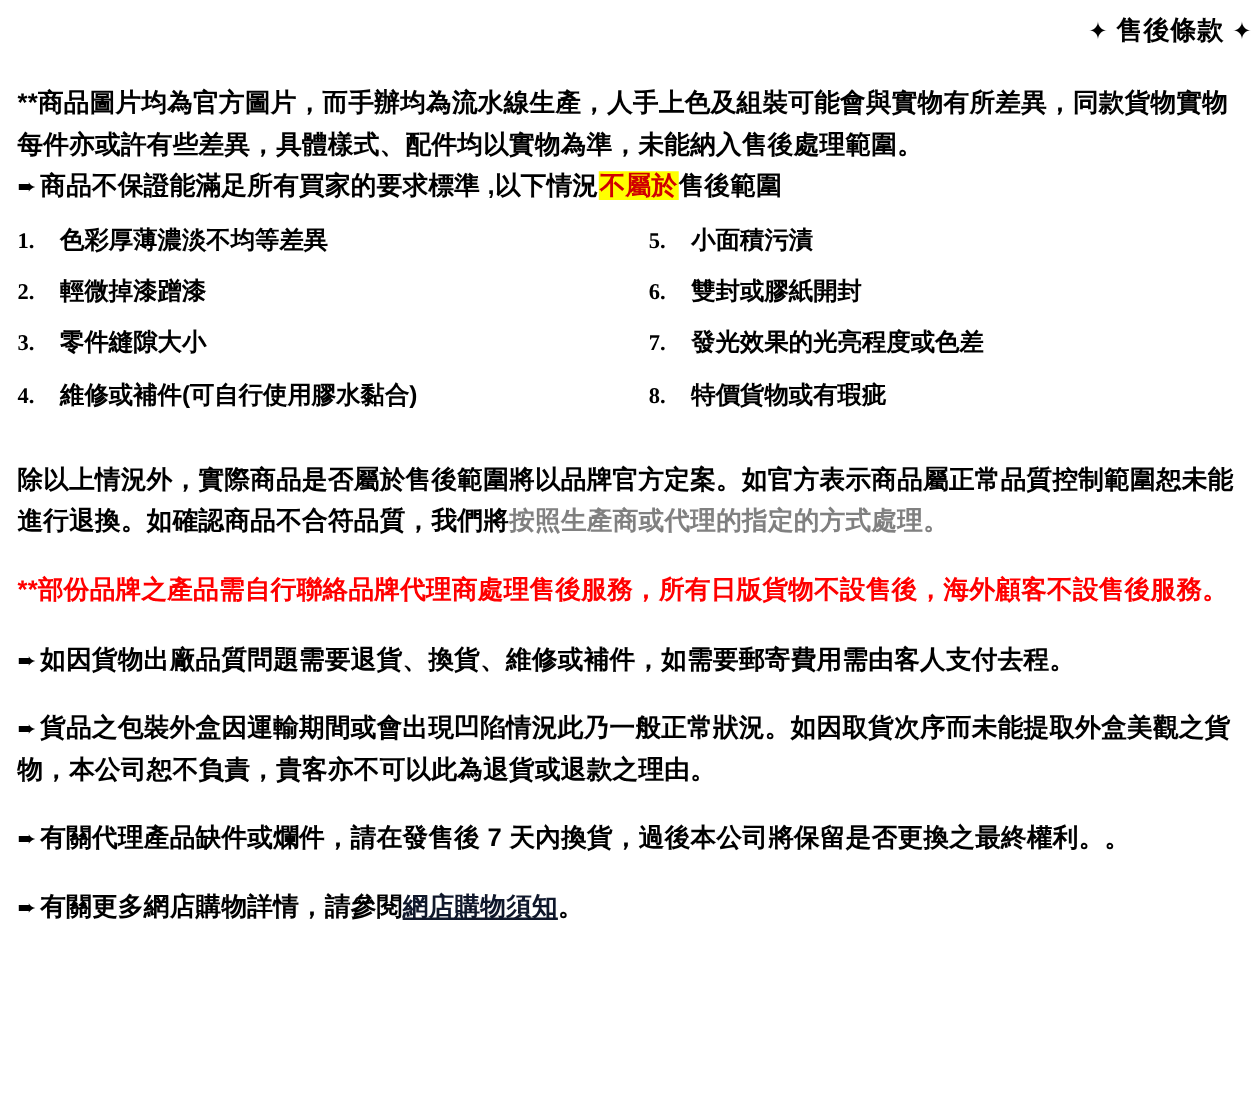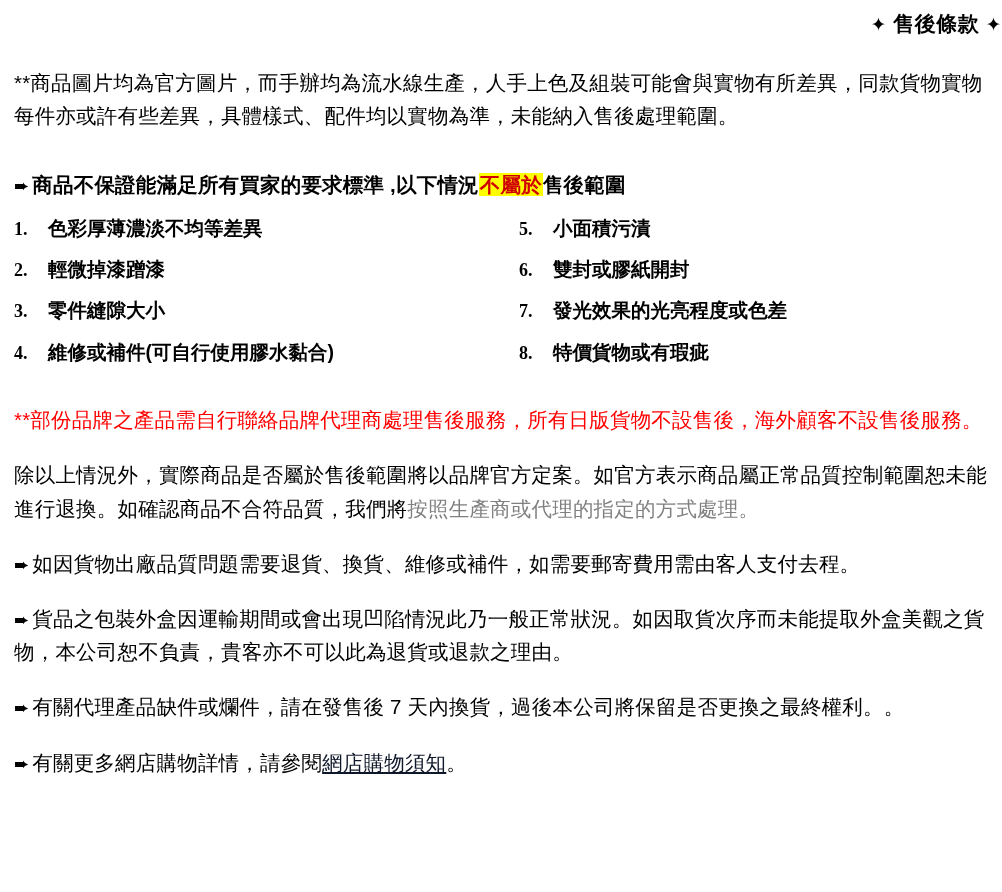--- a/index.html
+++ b/index.html
@@ -28,28 +28,27 @@
     letter-spacing: 0.5px;
     text-align: right;
   }
   .title .star {
     font-size: 19px;
   }
   .block {
     margin: 0 14px;
     font-size: 20.5px;
     line-height: 1.62;
-    font-weight: normal;
+    font-weight: bold;
     letter-spacing: 0.2px;
   }
   .para-intro {
     margin-top: 28px;
   }
   .arrow-line {
-    margin-top: 36px;
     font-size: 20.5px;
     font-weight: bold;
   }
   .arrow {
     font-size: 18px;
     margin-right: 3px;
   }
   .hl {
     background: #ffff00;
     color: #d00000;
@@ -154,25 +153,25 @@
         <span class="list-num">7.</span>
         <span class="list-text">發光效果的光亮程度或色差</span>
       </div>
       <div class="list-item">
         <span class="list-num">8.</span>
         <span class="list-text">特價貨物或有瑕疵</span>
       </div>
     </div>
   </div>
 
-  <div class="block para-red">**部份品牌之產品需自行聯絡品牌代理商處理售後服務，所有日版貨物不設售後，海外顧客不設售後服務。</div>
-
   <div class="block para-after">
     <span>除以上情況外，實際商品是否屬於售後範圍將以品牌官方定案。如官方表示商品屬正常品質控制範圍恕未能進行退換。如確認商品不合符品質，我們將</span><span class="grey">按照生產商或代理的指定的方式處理。</span>
   </div>
+
+  <div class="block para-red">**部份品牌之產品需自行聯絡品牌代理商處理售後服務，所有日版貨物不設售後，海外顧客不設售後服務。</div>
 
   <div class="block bullet-para">
     <span class="arrow">➨</span><span>如因貨物出廠品質問題需要退貨、換貨、維修或補件，如需要郵寄費用需由客人支付去程。</span>
   </div>
 
   <div class="block bullet-para">
     <span class="arrow">➨</span><span>貨品之包裝外盒因運輸期間或會出現凹陷情況此乃一般正常狀況。如因取貨次序而未能提取外盒美觀之貨物，本公司恕不負責，貴客亦不可以此為退貨或退款之理由。</span>
   </div>
 
   <div class="block bullet-para">

